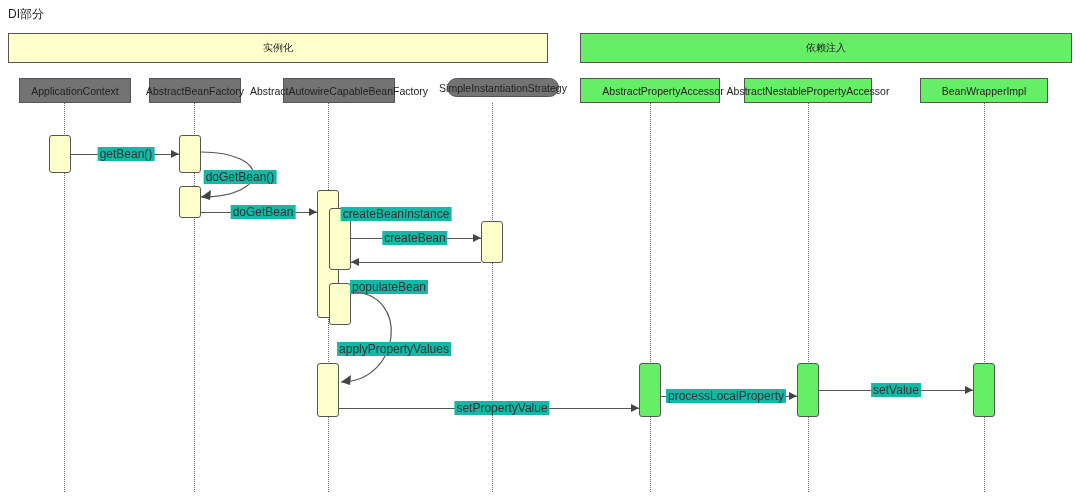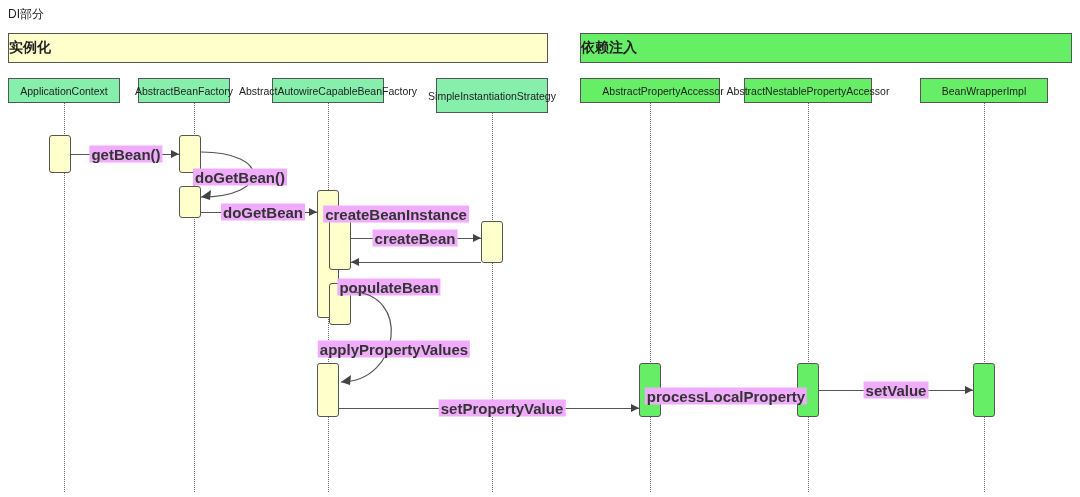--- a/index.html
+++ b/index.html
@@ -26,40 +26,40 @@
     font-size: 12px;
     color: #222222;
     white-space: nowrap;
   }
   .group-box {
     position: absolute;
     box-sizing: border-box;
     border: 1px solid #555555;
     display: flex;
     align-items: center;
-    font-size: 14px;
+    justify-content: center;
+    font-size: 10px;
     color: #222222;
-    font-weight: bold;
   }
   .group-yellow { background: #ffffcc; }
   .group-green  { background: #66ee66; }
   .participant {
     position: absolute;
     box-sizing: border-box;
     border: 1px solid #555555;
     display: flex;
     align-items: center;
     justify-content: center;
     text-align: center;
     font-size: 10.5px;
     line-height: 12px;
     color: #222222;
     padding: 1px 2px;
   }
-  .p-yellow { background: #86efac; }
+  .p-yellow { background: #737373; margin-left: 11px; }
   .p-green  { background: #66ee66; }
   .lifeline {
     position: absolute;
     width: 0;
     border-left: 1px dotted #666666;
   }
   .activation {
     position: absolute;
     box-sizing: border-box;
     border: 1px solid #555555;
@@ -67,27 +67,26 @@
   }
   .act-yellow { background: #ffffcc; }
   .act-green  { background: #66ee66; }
   .msg-line {
     position: absolute;
     height: 0;
     border-top: 1px solid #555555;
   }
   .msg-label {
     position: absolute;
-    font-size: 15px;
+    font-size: 12px;
     color: #333333;
-    background: #f0abfc;
+    background: #14b8a6;
     white-space: nowrap;
     padding: 0 2px;
     transform: translate(-50%, -50%);
-    font-weight: bold;
   }
   .arrow-head {
     position: absolute;
     width: 0;
     height: 0;
     border-top: 4px solid transparent;
     border-bottom: 4px solid transparent;
   }
   .arrow-right { border-left: 8px solid #444444; }
   .arrow-left  { border-right: 8px solid #444444; }
@@ -122,21 +121,21 @@
   <div id="participants-layer">
       <div class="participant p-yellow" style="left: 8px; top: 78px; width: 112px; height: 25px;">
         <span>ApplicationContext</span>
       </div>
       <div class="participant p-yellow" style="left: 138px; top: 78px; width: 92px; height: 25px;">
         <span>AbstractBeanFactory</span>
       </div>
       <div class="participant p-yellow" style="left: 272px; top: 78px; width: 112px; height: 25px;">
         <span>AbstractAutowireCapableBeanFactory</span>
       </div>
-      <div class="participant p-yellow" style="left: 436px; top: 78px; width: 112px; height: 35px;">
+      <div class="participant p-yellow" style="left: 436px; top: 78px; width: 112px; height: 19px; border-radius: 11px;">
         <span>SimpleInstantiationStrategy</span>
       </div>
       <div class="participant p-green" style="left: 580px; top: 78px; width: 140px; height: 25px; padding-left: 28px;">
         <span>AbstractPropertyAccessor</span>
       </div>
       <div class="participant p-green" style="left: 744px; top: 78px; width: 128px; height: 25px;">
         <span>AbstractNestablePropertyAccessor</span>
       </div>
       <div class="participant p-green" style="left: 920px; top: 78px; width: 128px; height: 25px;">
         <span>BeanWrapperImpl</span>

